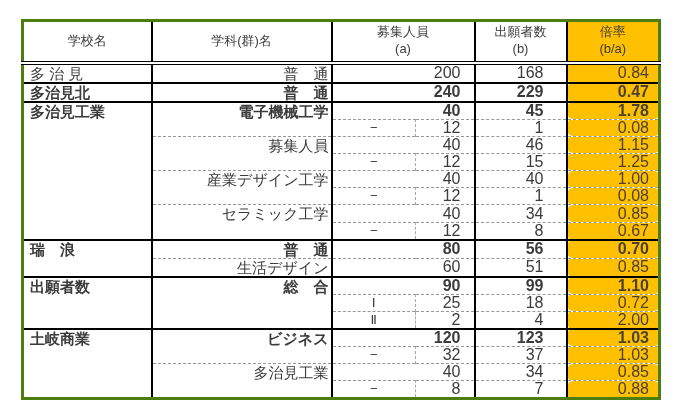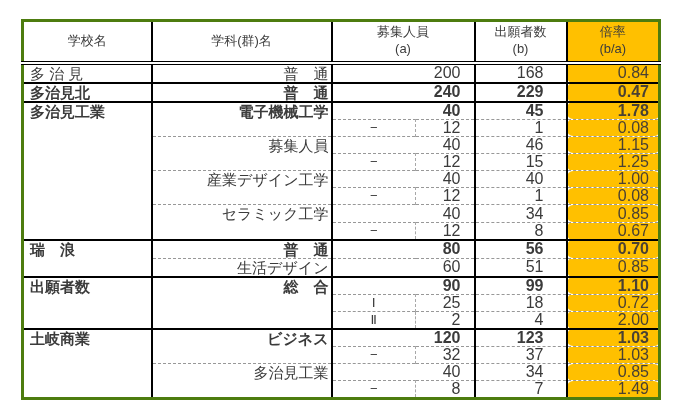--- a/index.html
+++ b/index.html
@@ -228,17 +228,17 @@
       <tr>
         <td class="dept vl bt-dot" rowspan="2">多治見工業</td>
         <td class="num vl bt-dot" colspan="2">40</td>
         <td class="app vl bt-dot">34</td>
         <td class="ratio vl hl bt-dot">0.85</td>
       </tr>
       <tr>
         <td class="mark vl bt-dot">−</td>
         <td class="num bt-dot">8</td>
         <td class="app vl bt-dot">7</td>
-        <td class="ratio vl hl bt-dot">1.49</td>
+        <td class="ratio vl hl bt-dot">0.88</td>
       </tr>
     </tbody>
   </table>
 </div>
 
 </body></html>

